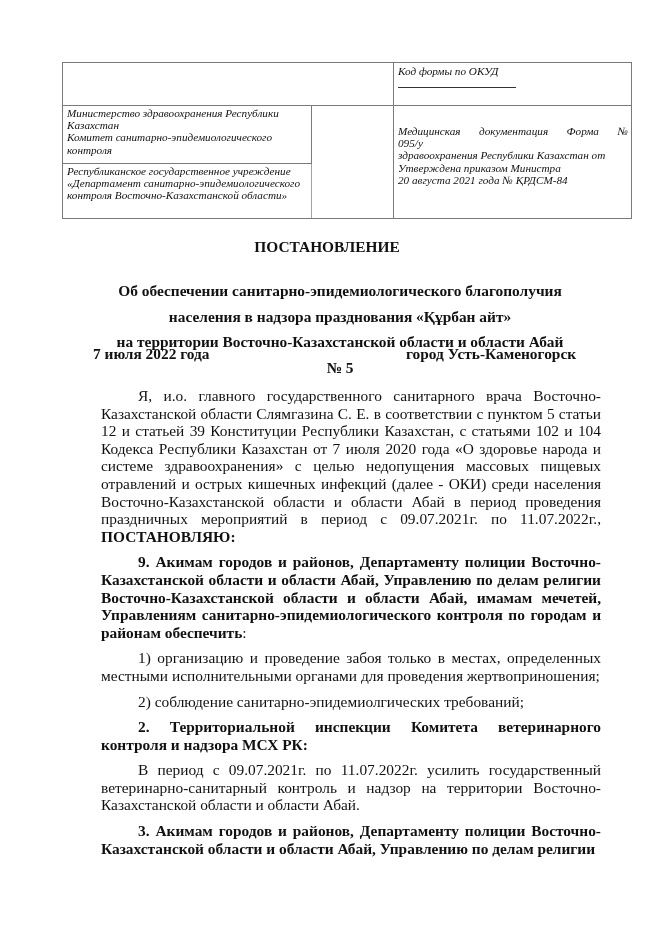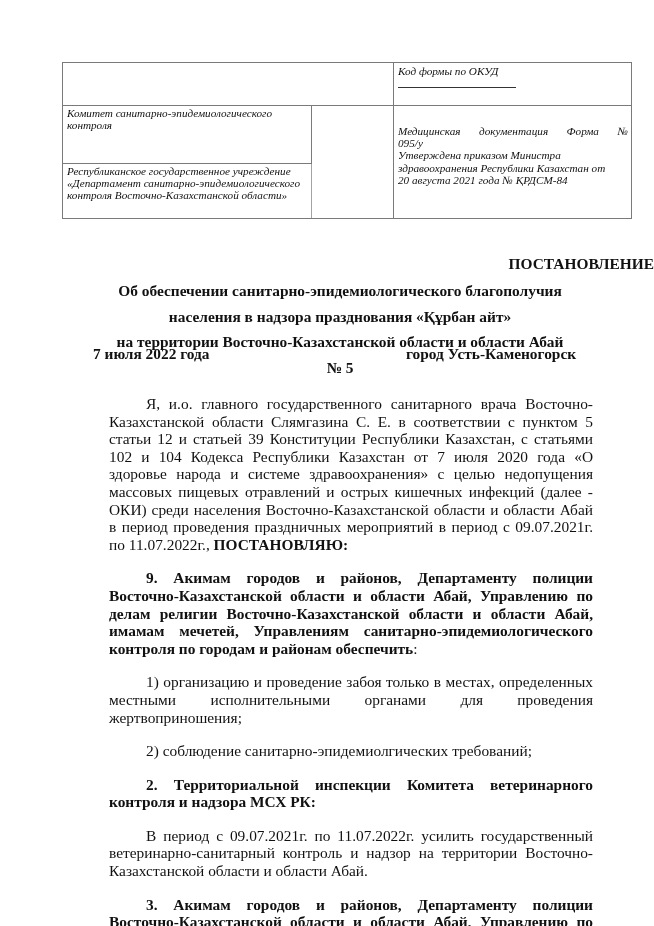--- a/index.html
+++ b/index.html
@@ -77,21 +77,21 @@
     .c-form .line { display: block; }
 
     
     .title {
       position: absolute;
       left: 0; width: 654px;
       text-align: center;
       font-weight: bold;
       font-size: 15.4px;
     }
-    .t-main { top: 255px; text-align: right; }
+    .t-main { top: 238px; }
     .subject {
       position: absolute;
       left: 80px; width: 520px;
       top: 274px;
       text-align: center;
       font-weight: bold;
       font-size: 15.4px;
       line-height: 17.6px;
     }
     .subject span { display: block; margin-top: 8px; }
@@ -107,47 +107,48 @@
     
     .body-text {
       position: absolute;
       left: 93px;
       top: 379px;
       width: 516px;
       font-size: 15.4px;
       line-height: 17.6px;
     }
     .body-text p {
-      margin: 16px;
+      margin: 8px;
       text-align: justify;
     }
     .indent { text-indent: 37px; }
     .bold { font-weight: bold; }
   </style>
 </head>
 <body>
 
 <div class="hdr-table">
   <div class="cell c-top-left"></div>
   <div class="cell c-top-right">
     <span class="line">Код формы по ОКУД</span>
     <span class="blank-rule"></span>
   </div>
   <div class="cell c-org1">
+    <div>Министерство здравоохранения Республики Казахстан</div>
     <div>Комитет санитарно-эпидемиологического контроля</div>
   </div>
   <div class="cell c-org2">
     <div>Республиканское государственное учреждение «Департамент санитарно-эпидемиологического контроля Восточно-Казахстанской области»</div>
   </div>
   <div class="cell c-mid"></div>
   <div class="cell c-form">
     <span class="just">Медицинская документация Форма №</span>
     <span class="line">095/у</span>
+    <span class="line">здравоохранения Республики Казахстан от</span>
     <span class="line">Утверждена приказом Министра</span>
-    <span class="line">здравоохранения Республики Казахстан от</span>
     <span class="line">20 августа 2021 года № ҚРДСМ-84</span>
   </div>
 </div>
 
 <div class="title t-main">ПОСТАНОВЛЕНИЕ</div>
 
 <div class="subject">
   <span>Об обеспечении санитарно-эпидемиологического благополучия</span>
   <span>населения в надзора празднования «Құрбан айт»</span>
   <span>на территории Восточно-Казахстанской области и области Абай</span>

